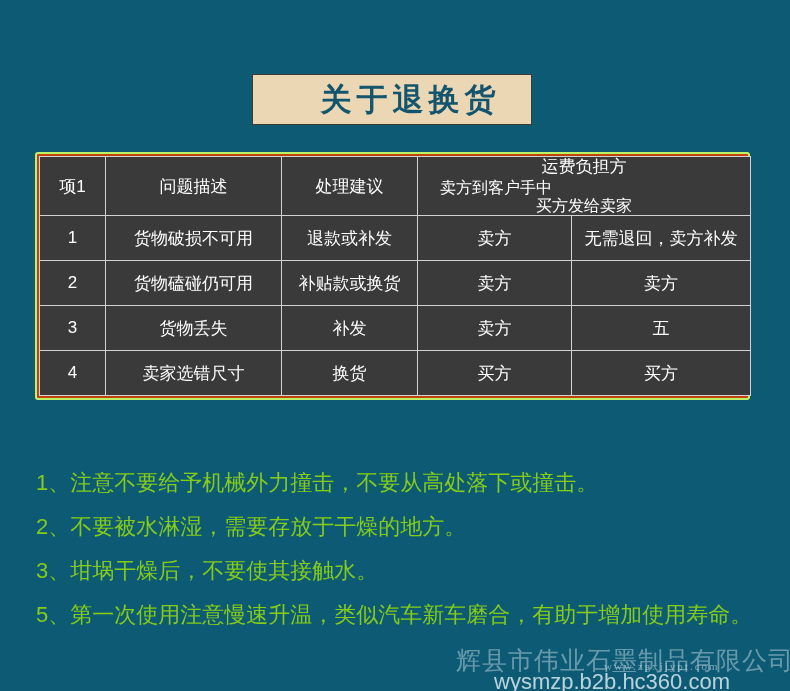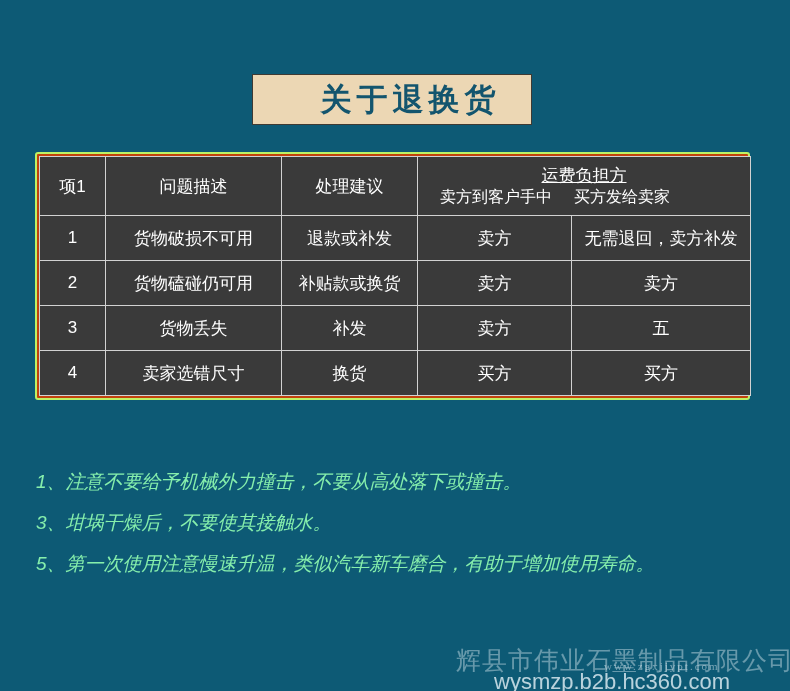--- a/index.html
+++ b/index.html
@@ -85,32 +85,32 @@
   th.hdr-ship {
     height: 58px;
     padding: 0;
     vertical-align: middle;
   }
   .ship-group {
     display: block;
     font-size: 17px;
     line-height: 1.15;
     margin-bottom: 2px;
-    text-decoration: underline;
   }
   .ship-subs {
     display: flex;
+    flex-direction: column;
   }
   .ship-subs > span {
     font-size: 16px;
     line-height: 1.15;
     white-space: nowrap;
   }
   .ship-sub-a { width: 156px; text-align: center; }
-  .ship-sub-b { flex: 1; text-align: left; }
+  .ship-sub-b { flex: 1; text-align: center; }
 
   tr.body-row td {
     height: 44px;
     font-size: 17px;
   }
   td.idx {
     font-size: 19px;
   }
   td.small {
     font-size: 16px;
@@ -128,26 +128,25 @@
     text-shadow: 2px 2px 0 rgba(0,0,0,0.30);
     line-height: 1;
   }
   .tips-list {
     position: absolute;
     left: 36px;
     top: 472px;
     width: 720px;
   }
   .tip-line {
-    color: #86efac;
-    font-size: 19px;
+    color: #84cc16;
+    font-size: 22px;
     line-height: 1;
     margin-bottom: 22px;
     white-space: nowrap;
-    font-style: italic;
   }
 
   
   .watermark {
     position: absolute;
     left: 0;
     top: 0;
     width: 790px;
     height: 502px;
     pointer-events: none;
@@ -245,20 +244,21 @@
           <td>买方</td>
           <td>买方</td>
         </tr>
       </tbody>
     </table>
   </div>
 
 
   <div class="tips-list">
     <div class="tip-line">1、注意不要给予机械外力撞击，不要从高处落下或撞击。</div>
+    <div class="tip-line">2、不要被水淋湿，需要存放于干燥的地方。</div>
     <div class="tip-line">3、坩埚干燥后，不要使其接触水。</div>
     <div class="tip-line">5、第一次使用注意慢速升温，类似汽车新车磨合，有助于增加使用寿命。</div>
   </div>
 
   <div class="watermark">
     <div class="wm-company">辉县市伟业石墨制品有限公司</div>
     <div class="wm-site-small">www.zgxjjypt.com</div>
     <div class="wm-site-big">wysmzp.b2b.hc360.com</div>
   </div>
 

